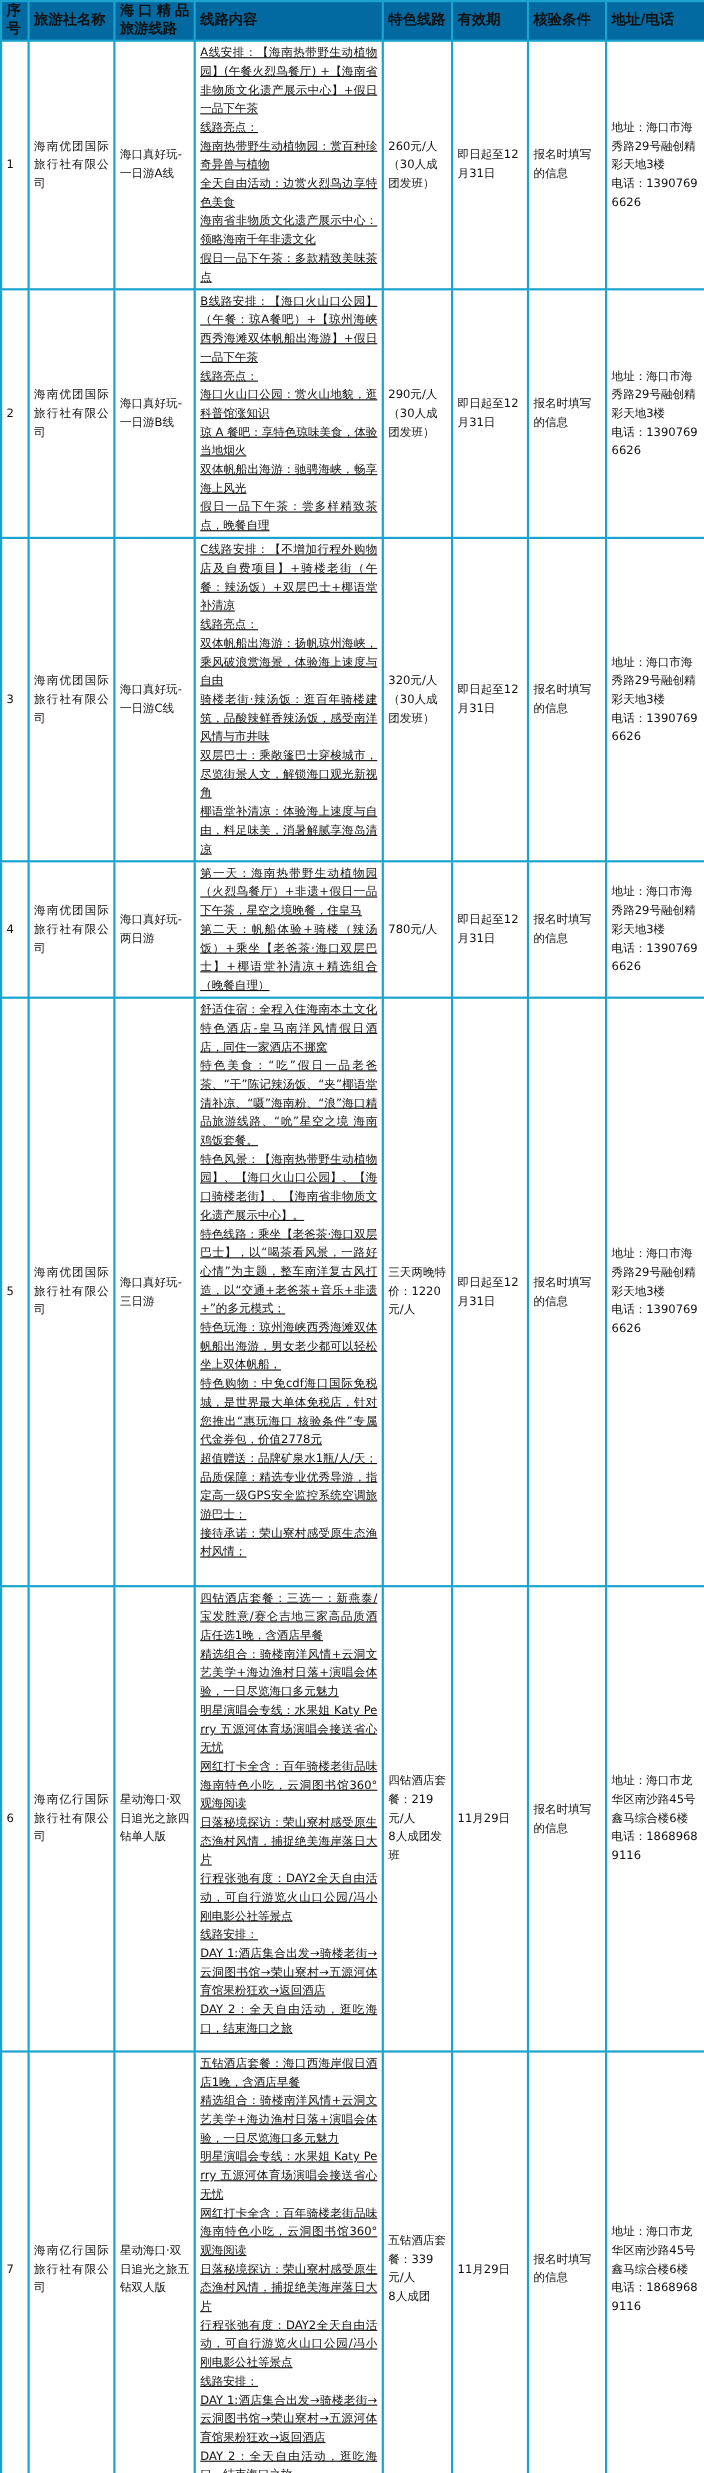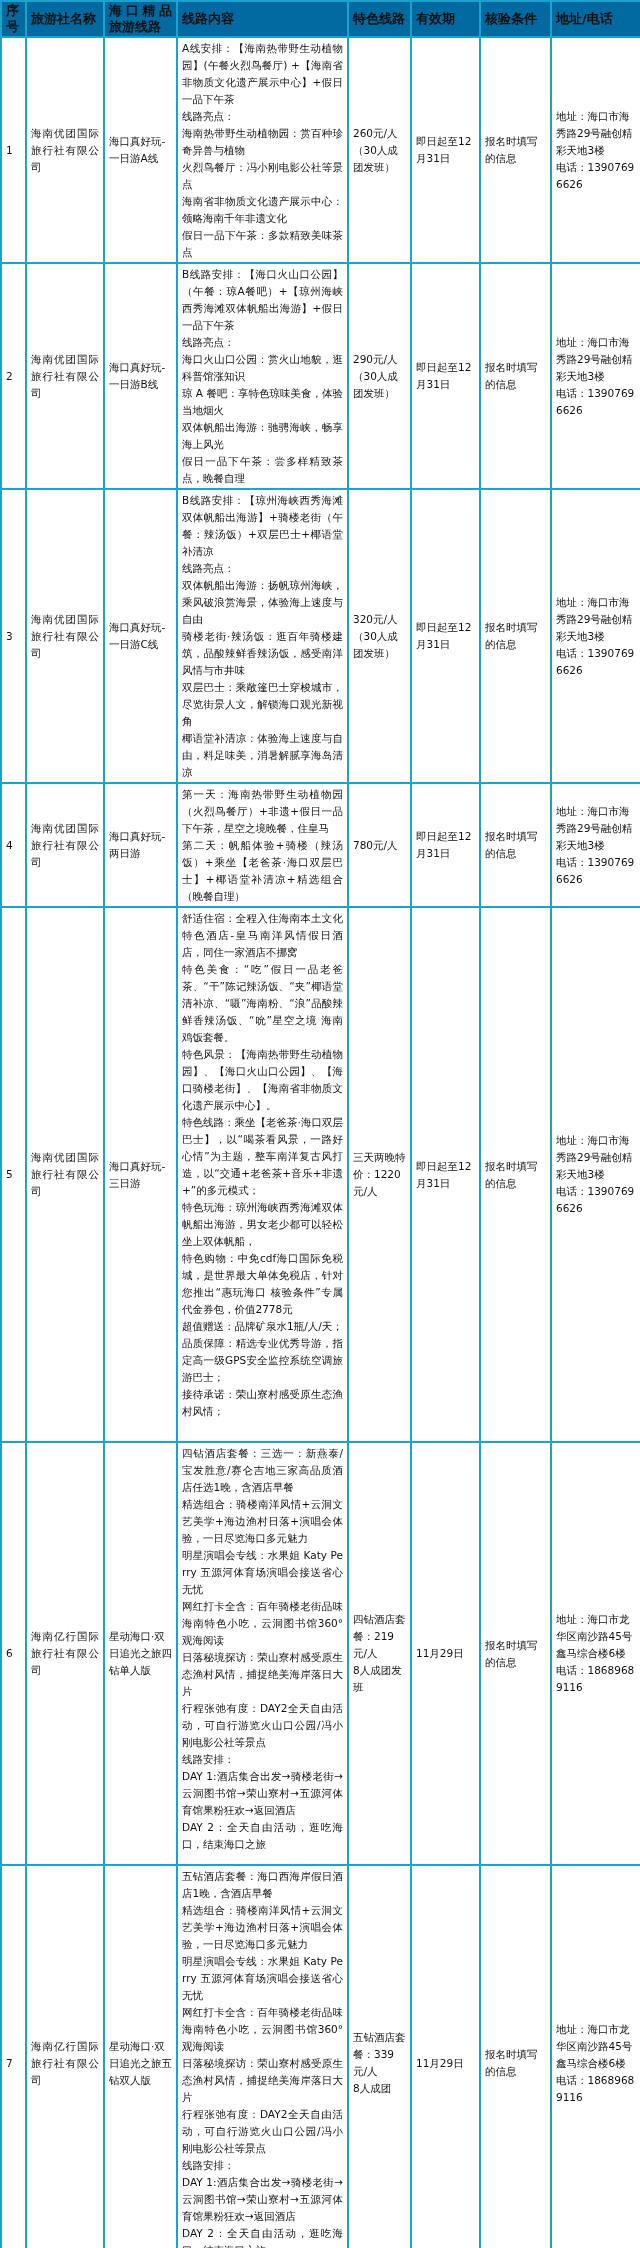--- a/index.html
+++ b/index.html
@@ -15,21 +15,21 @@
       word-break: break-all;
     }
     th {
       background: #0369a1;
       font-weight: bold;
       font-size: 13px;
       line-height: 16px;
       height: 32px;
       padding: 1px 4px;
     }
-    td.content { vertical-align: top; padding-top: 2px; }
+    td.content { vertical-align: top; padding-top: 2px; text-decoration: underline; }
     td.content .line { display: block; }
     td .line { display: block; }
     .justify-multi { text-align: justify; }
   </style>
 </head>
 <body>
 
 <table>
   <colgroup>
     <col style="width:25px">
@@ -55,21 +55,21 @@
   </thead>
   <tbody id="tbody">
       <tr style="height: 226px;">
     <td>1</td>
     <td class="justify-multi">海南优团国际旅行社有限公司</td>
     <td>海口真好玩-一日游A线</td>
     <td class="content justify-multi">
           <span class="line">A线安排：【海南热带野生动植物园】(午餐火烈鸟餐厅) +【海南省非物质文化遗产展示中心】+假日一品下午茶</span>
           <span class="line">线路亮点：</span>
           <span class="line">海南热带野生动植物园：赏百种珍奇异兽与植物</span>
-          <span class="line">火烈鸟餐厅：冯小刚电影公社等景点</span>
+          <span class="line">全天自由活动：边赏火烈鸟边享特色美食</span>
           <span class="line">海南省非物质文化遗产展示中心：领略海南千年非遗文化</span>
           <span class="line">假日一品下午茶：多款精致美味茶点</span>
         </td>
     <td>260元/人（30人成团发班）</td>
     <td>即日起至12月31日</td>
     <td>报名时填写的信息</td>
     <td>
           <span class="line">地址：海口市海秀路29号融创精彩天地3楼</span>
           <span class="line">电话：13907696626</span>
         </td>
@@ -92,21 +92,21 @@
     <td>
           <span class="line">地址：海口市海秀路29号融创精彩天地3楼</span>
           <span class="line">电话：13907696626</span>
         </td>
   </tr>
       <tr style="height: 289px;">
     <td>3</td>
     <td class="justify-multi">海南优团国际旅行社有限公司</td>
     <td>海口真好玩-一日游C线</td>
     <td class="content justify-multi">
-          <span class="line">B线路安排：【琼州海峡西秀海滩双体帆船出海游】+骑楼老街（午餐：辣汤饭）+双层巴士+椰语堂补清凉</span>
+          <span class="line">C线路安排：【不增加行程外购物店及自费项目】+骑楼老街（午餐：辣汤饭）+双层巴士+椰语堂补清凉</span>
           <span class="line">线路亮点：</span>
           <span class="line">双体帆船出海游：扬帆琼州海峡，乘风破浪赏海景，体验海上速度与自由</span>
           <span class="line">骑楼老街·辣汤饭：逛百年骑楼建筑，品酸辣鲜香辣汤饭，感受南洋风情与市井味</span>
           <span class="line">双层巴士：乘敞篷巴士穿梭城市，尽览街景人文，解锁海口观光新视角</span>
           <span class="line">椰语堂补清凉：体验海上速度与自由，料足味美，消暑解腻享海岛清凉</span>
         </td>
     <td>320元/人（30人成团发班）</td>
     <td>即日起至12月31日</td>
     <td>报名时填写的信息</td>
     <td>
@@ -129,21 +129,21 @@
           <span class="line">地址：海口市海秀路29号融创精彩天地3楼</span>
           <span class="line">电话：13907696626</span>
         </td>
   </tr>
       <tr style="height: 535px;">
     <td>5</td>
     <td class="justify-multi">海南优团国际旅行社有限公司</td>
     <td>海口真好玩-三日游</td>
     <td class="content justify-multi">
           <span class="line">舒适住宿：全程入住海南本土文化特色酒店-皇马南洋风情假日酒店，同住一家酒店不挪窝</span>
-          <span class="line">特色美食：“吃”假日一品老爸茶、“干”陈记辣汤饭、“夹”椰语堂清补凉、“嗫”海南粉、“浪”品酸辣鲜香辣汤饭、“吮”星空之境 海南鸡饭套餐。</span>
+          <span class="line">特色美食：“吃”假日一品老爸茶、“干”陈记辣汤饭、“夹”椰语堂清补凉、“嗫”海南粉、“浪”海口精品旅游线路、“吮”星空之境 海南鸡饭套餐。</span>
           <span class="line">特色风景：【海南热带野生动植物园】、【海口火山口公园】、【海口骑楼老街】、【海南省非物质文化遗产展示中心】。</span>
           <span class="line">特色线路：乘坐【老爸茶·海口双层巴士】，以“喝茶看风景，一路好心情”为主题，整车南洋复古风打造，以“交通+老爸茶+音乐+非遗+”的多元模式；</span>
           <span class="line">特色玩海：琼州海峡西秀海滩双体帆船出海游，男女老少都可以轻松坐上双体帆船，</span>
           <span class="line">特色购物：中免cdf海口国际免税城，是世界最大单体免税店，针对您推出“惠玩海口 核验条件”专属代金券包，价值2778元</span>
           <span class="line">超值赠送：品牌矿泉水1瓶/人/天；</span>
           <span class="line">品质保障：精选专业优秀导游，指定高一级GPS安全监控系统空调旅游巴士；</span>
           <span class="line">接待承诺：荣山寮村感受原生态渔村风情；</span>
         </td>
     <td>三天两晚特价：1220元/人</td>
     <td>即日起至12月31日</td>

